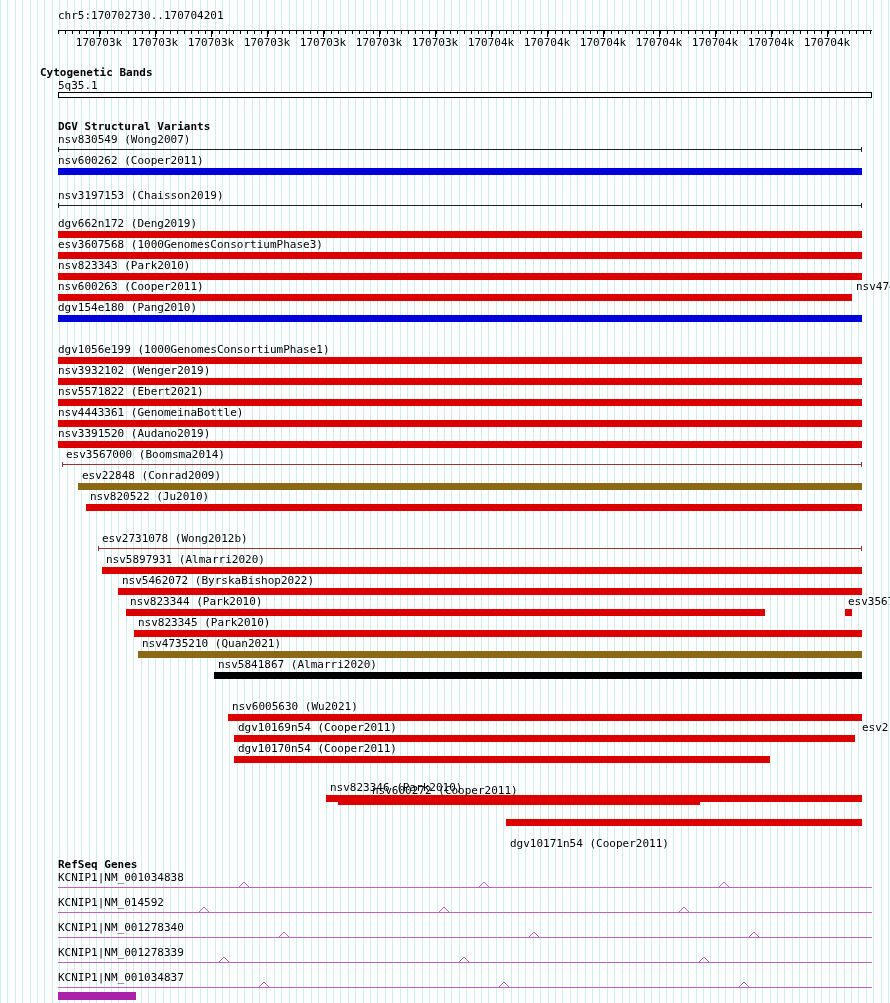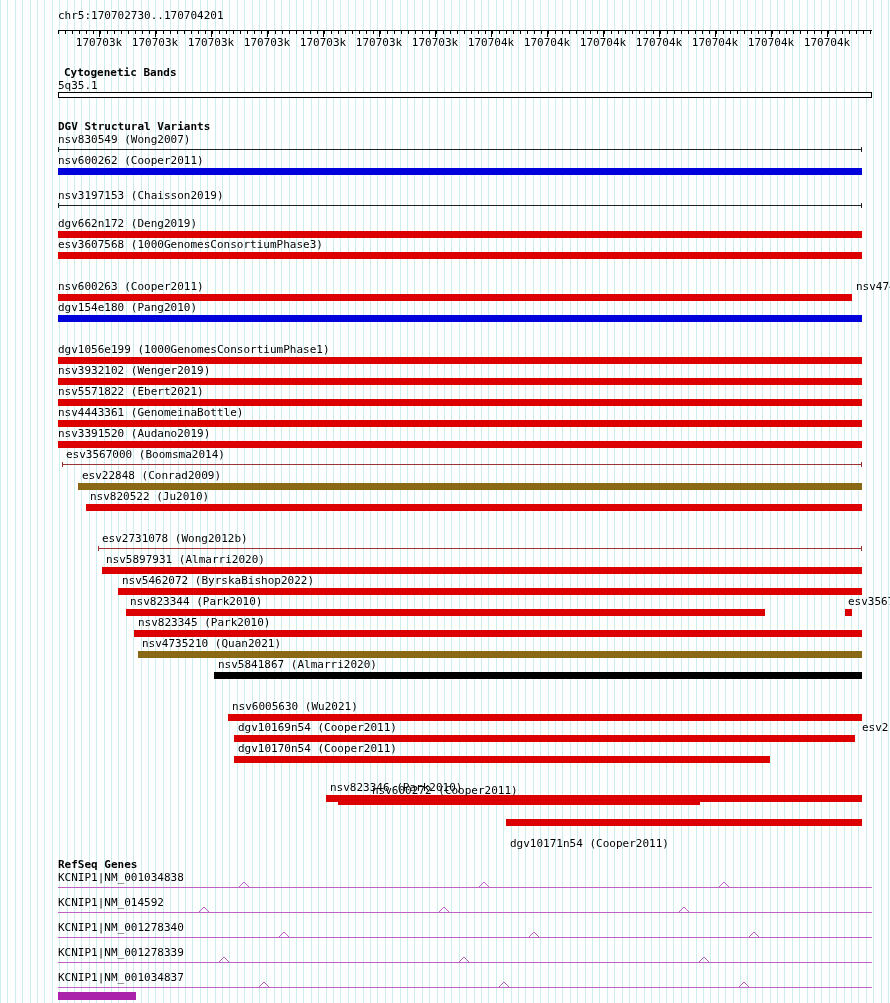--- a/index.html
+++ b/index.html
@@ -50,21 +50,21 @@
       <div class="abs ticklab" style="left: 659px; top: 37px; transform: translateX(-50%);">170704k</div>
       <div class="abs" style="left: 715px; top: 31px; width: 1px; height: 6px; background: rgb(0, 0, 0);"></div>
       <div class="abs ticklab" style="left: 715px; top: 37px; transform: translateX(-50%);">170704k</div>
       <div class="abs" style="left: 771px; top: 31px; width: 1px; height: 6px; background: rgb(0, 0, 0);"></div>
       <div class="abs ticklab" style="left: 771px; top: 37px; transform: translateX(-50%);">170704k</div>
       <div class="abs" style="left: 827px; top: 31px; width: 1px; height: 6px; background: rgb(0, 0, 0);"></div>
       <div class="abs ticklab" style="left: 827px; top: 37px; transform: translateX(-50%);">170704k</div>
     </div>
 </div>
 
-<div class="abs bold" style="left:64px;top:66px">Cytogenetic Bands</div>
+<div class="abs bold" style="left:40px;top:66px">Cytogenetic Bands</div>
 <div class="abs" style="left:58px;top:79px">5q35.1</div>
 <div class="abs" style="left:58px;top:92px;width:812px;height:4px;border:1px solid #000;background:#fff"></div>
 
 <div class="abs bold" style="left:58px;top:120px">DGV Structural Variants</div>
 <div id="tracks" class="abs" style="left:58px;top:133px;width:814px;height:693px">
     <div class="trow" style="top: 0px;">
       <div class="tlabel" style="left: 0px;">nsv830549 (Wong2007)</div>
       <div class="bar" style="left: 0px; top: 16px; width: 804px; height: 1px; background: rgb(32, 32, 32);">
         <div style="position: absolute; top: -2px; width: 1px; height: 5px; background: rgb(32, 32, 32); left: 0px;"></div>
         <div style="position: absolute; top: -2px; width: 1px; height: 5px; background: rgb(32, 32, 32); right: 0px;"></div>
@@ -82,20 +82,24 @@
       </div>
     </div>
     <div class="trow" style="top: 84px;">
       <div class="tlabel" style="left: 0px;">dgv662n172 (Deng2019)</div>
       <div class="bar" style="left: 0px; top: 14px; width: 804px; height: 7px; background: rgb(221, 0, 0);"></div>
     </div>
     <div class="trow" style="top: 105px;">
       <div class="tlabel" style="left: 0px;">esv3607568 (1000GenomesConsortiumPhase3)</div>
       <div class="bar" style="left: 0px; top: 14px; width: 804px; height: 7px; background: rgb(221, 0, 0);"></div>
     </div>
+    <div class="trow" style="top: 126px;">
+      <div class="tlabel" style="left: 0px;">nsv823343 (Park2010)</div>
+      <div class="bar" style="left: 0px; top: 14px; width: 804px; height: 7px; background: rgb(221, 0, 0);"></div>
+    </div>
     <div class="trow" style="top: 147px;">
       <div class="tlabel" style="left: 0px;">nsv600263 (Cooper2011)</div>
       <div class="bar" style="left: 0px; top: 14px; width: 794px; height: 7px; background: rgb(221, 0, 0);"></div>
       <div class="tlabel" style="left: 798px;">nsv474</div>
     </div>
     <div class="trow" style="top: 168px;">
       <div class="tlabel" style="left: 0px;">dgv154e180 (Pang2010)</div>
       <div class="bar" style="left: 0px; top: 14px; width: 804px; height: 7px; background: rgb(0, 0, 221);"></div>
     </div>
     <div class="trow" style="top: 210px;">

